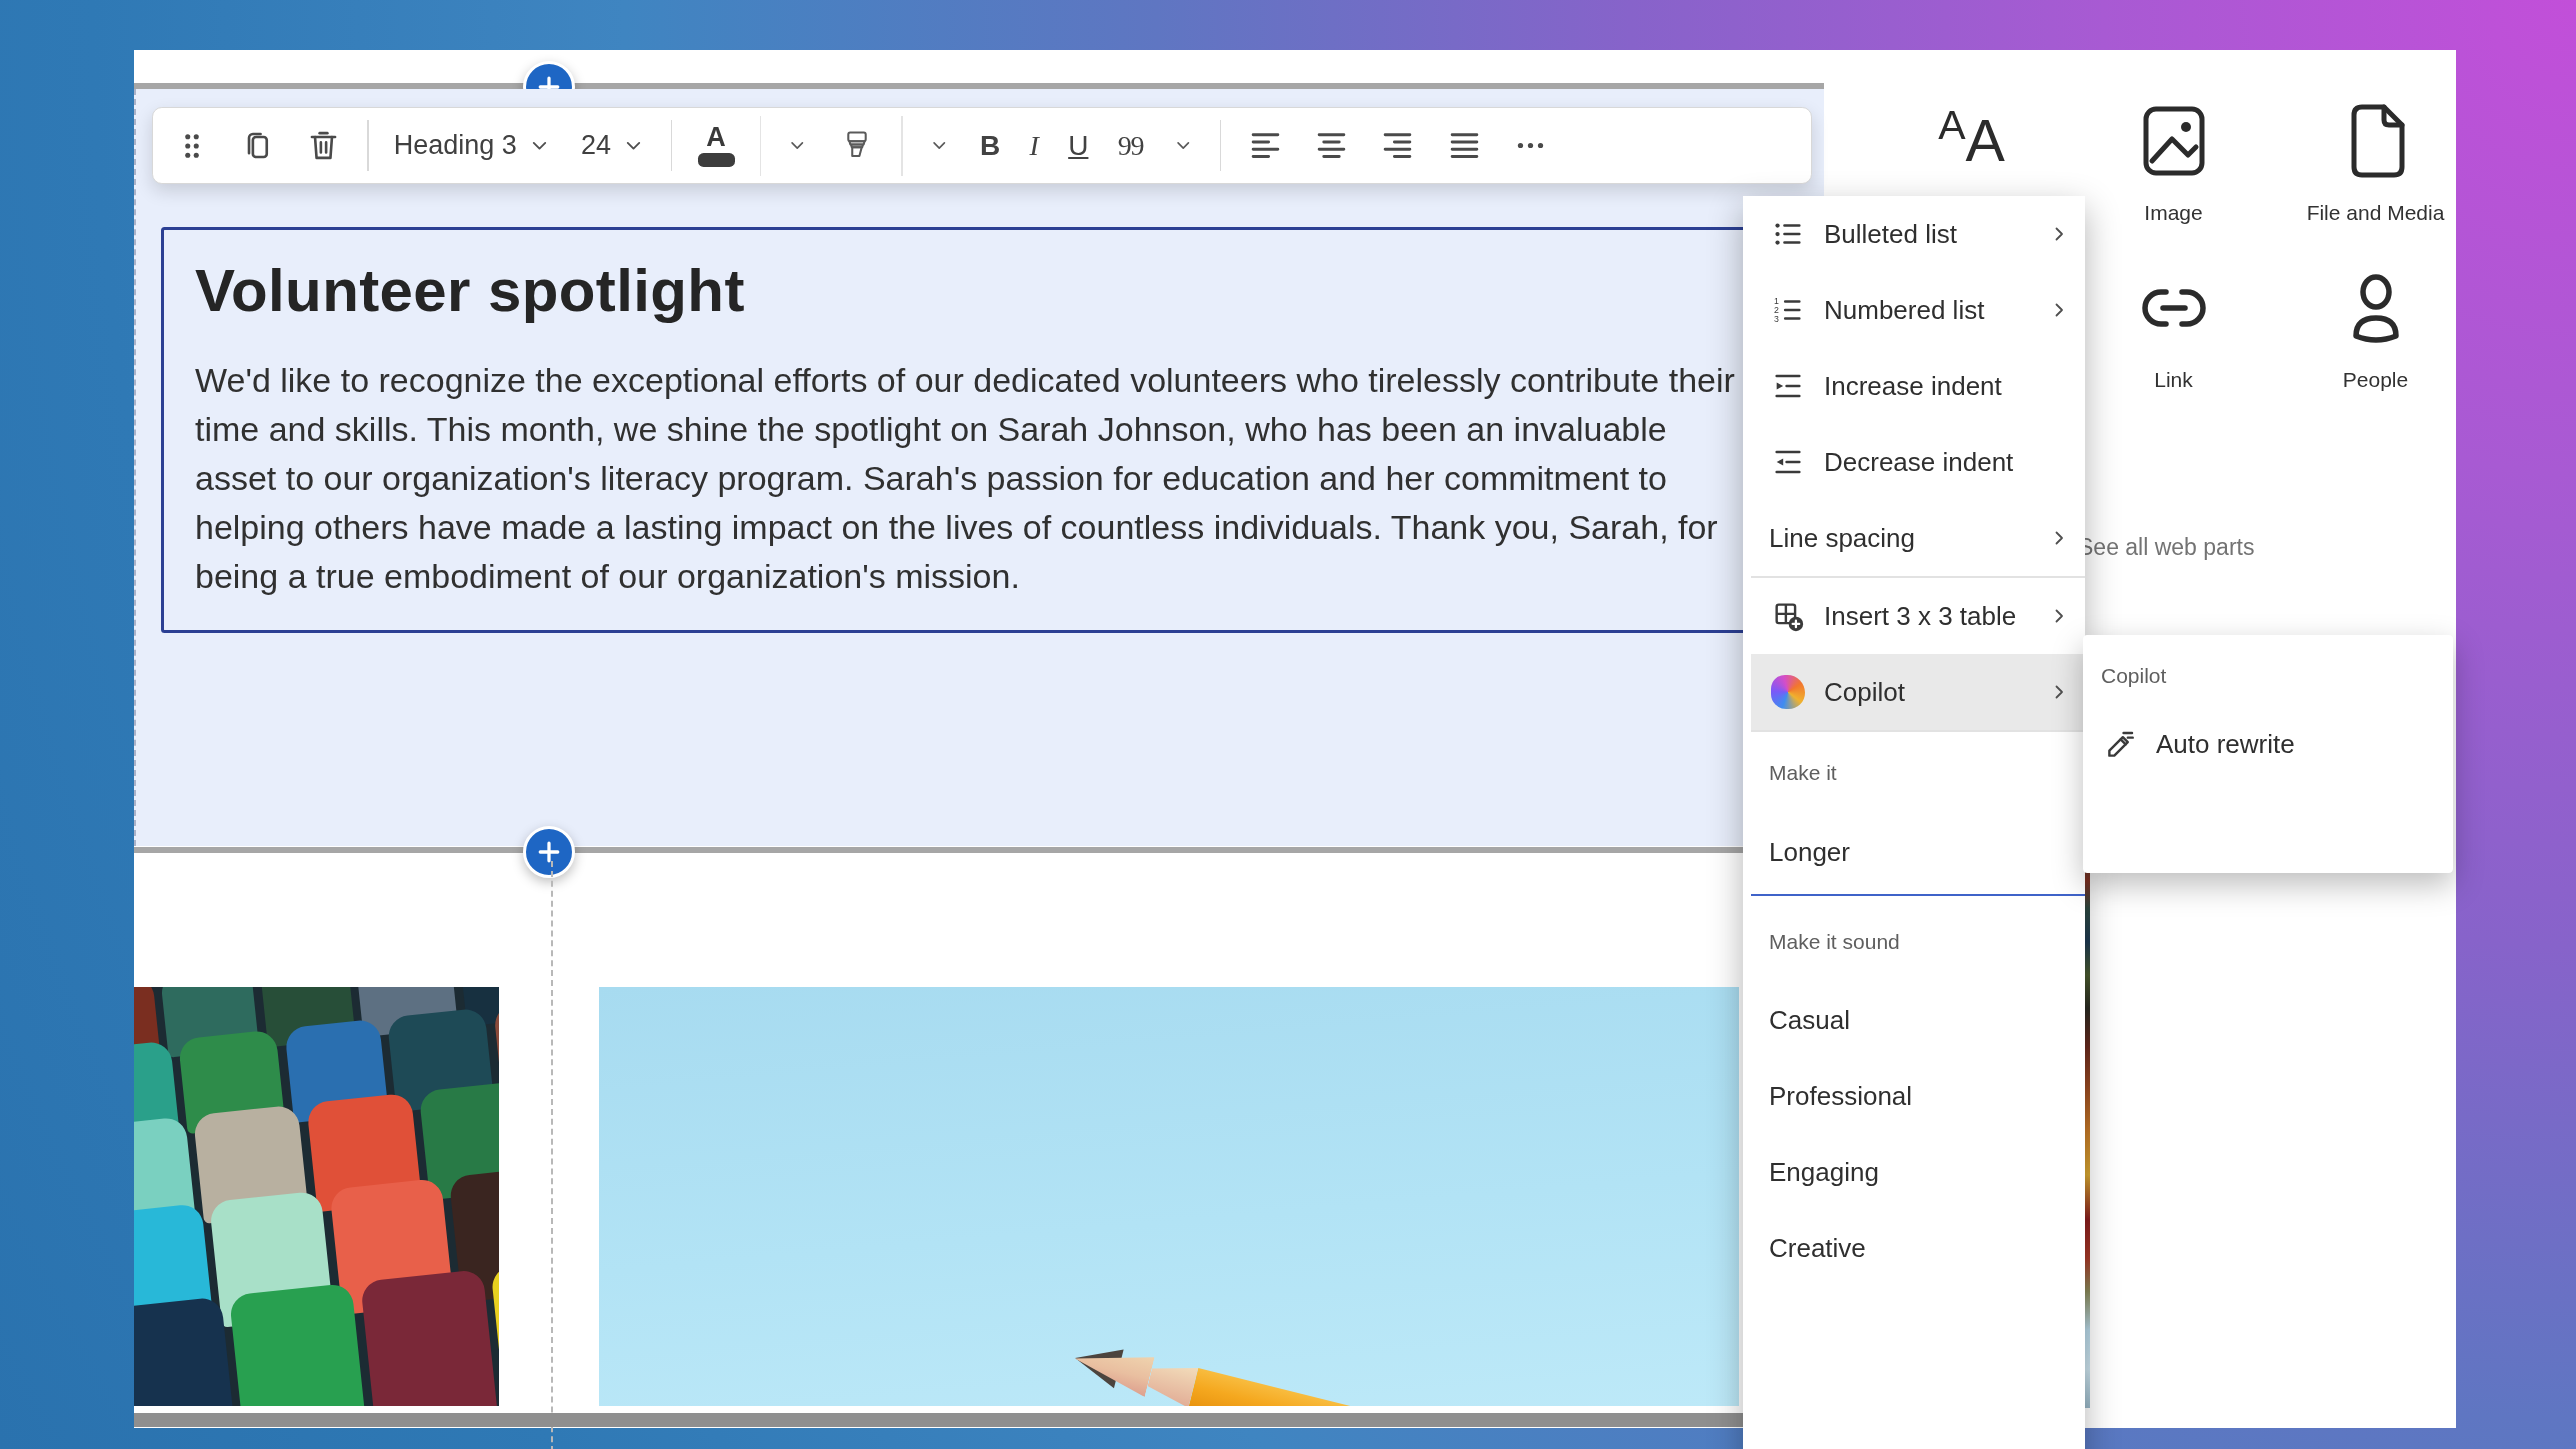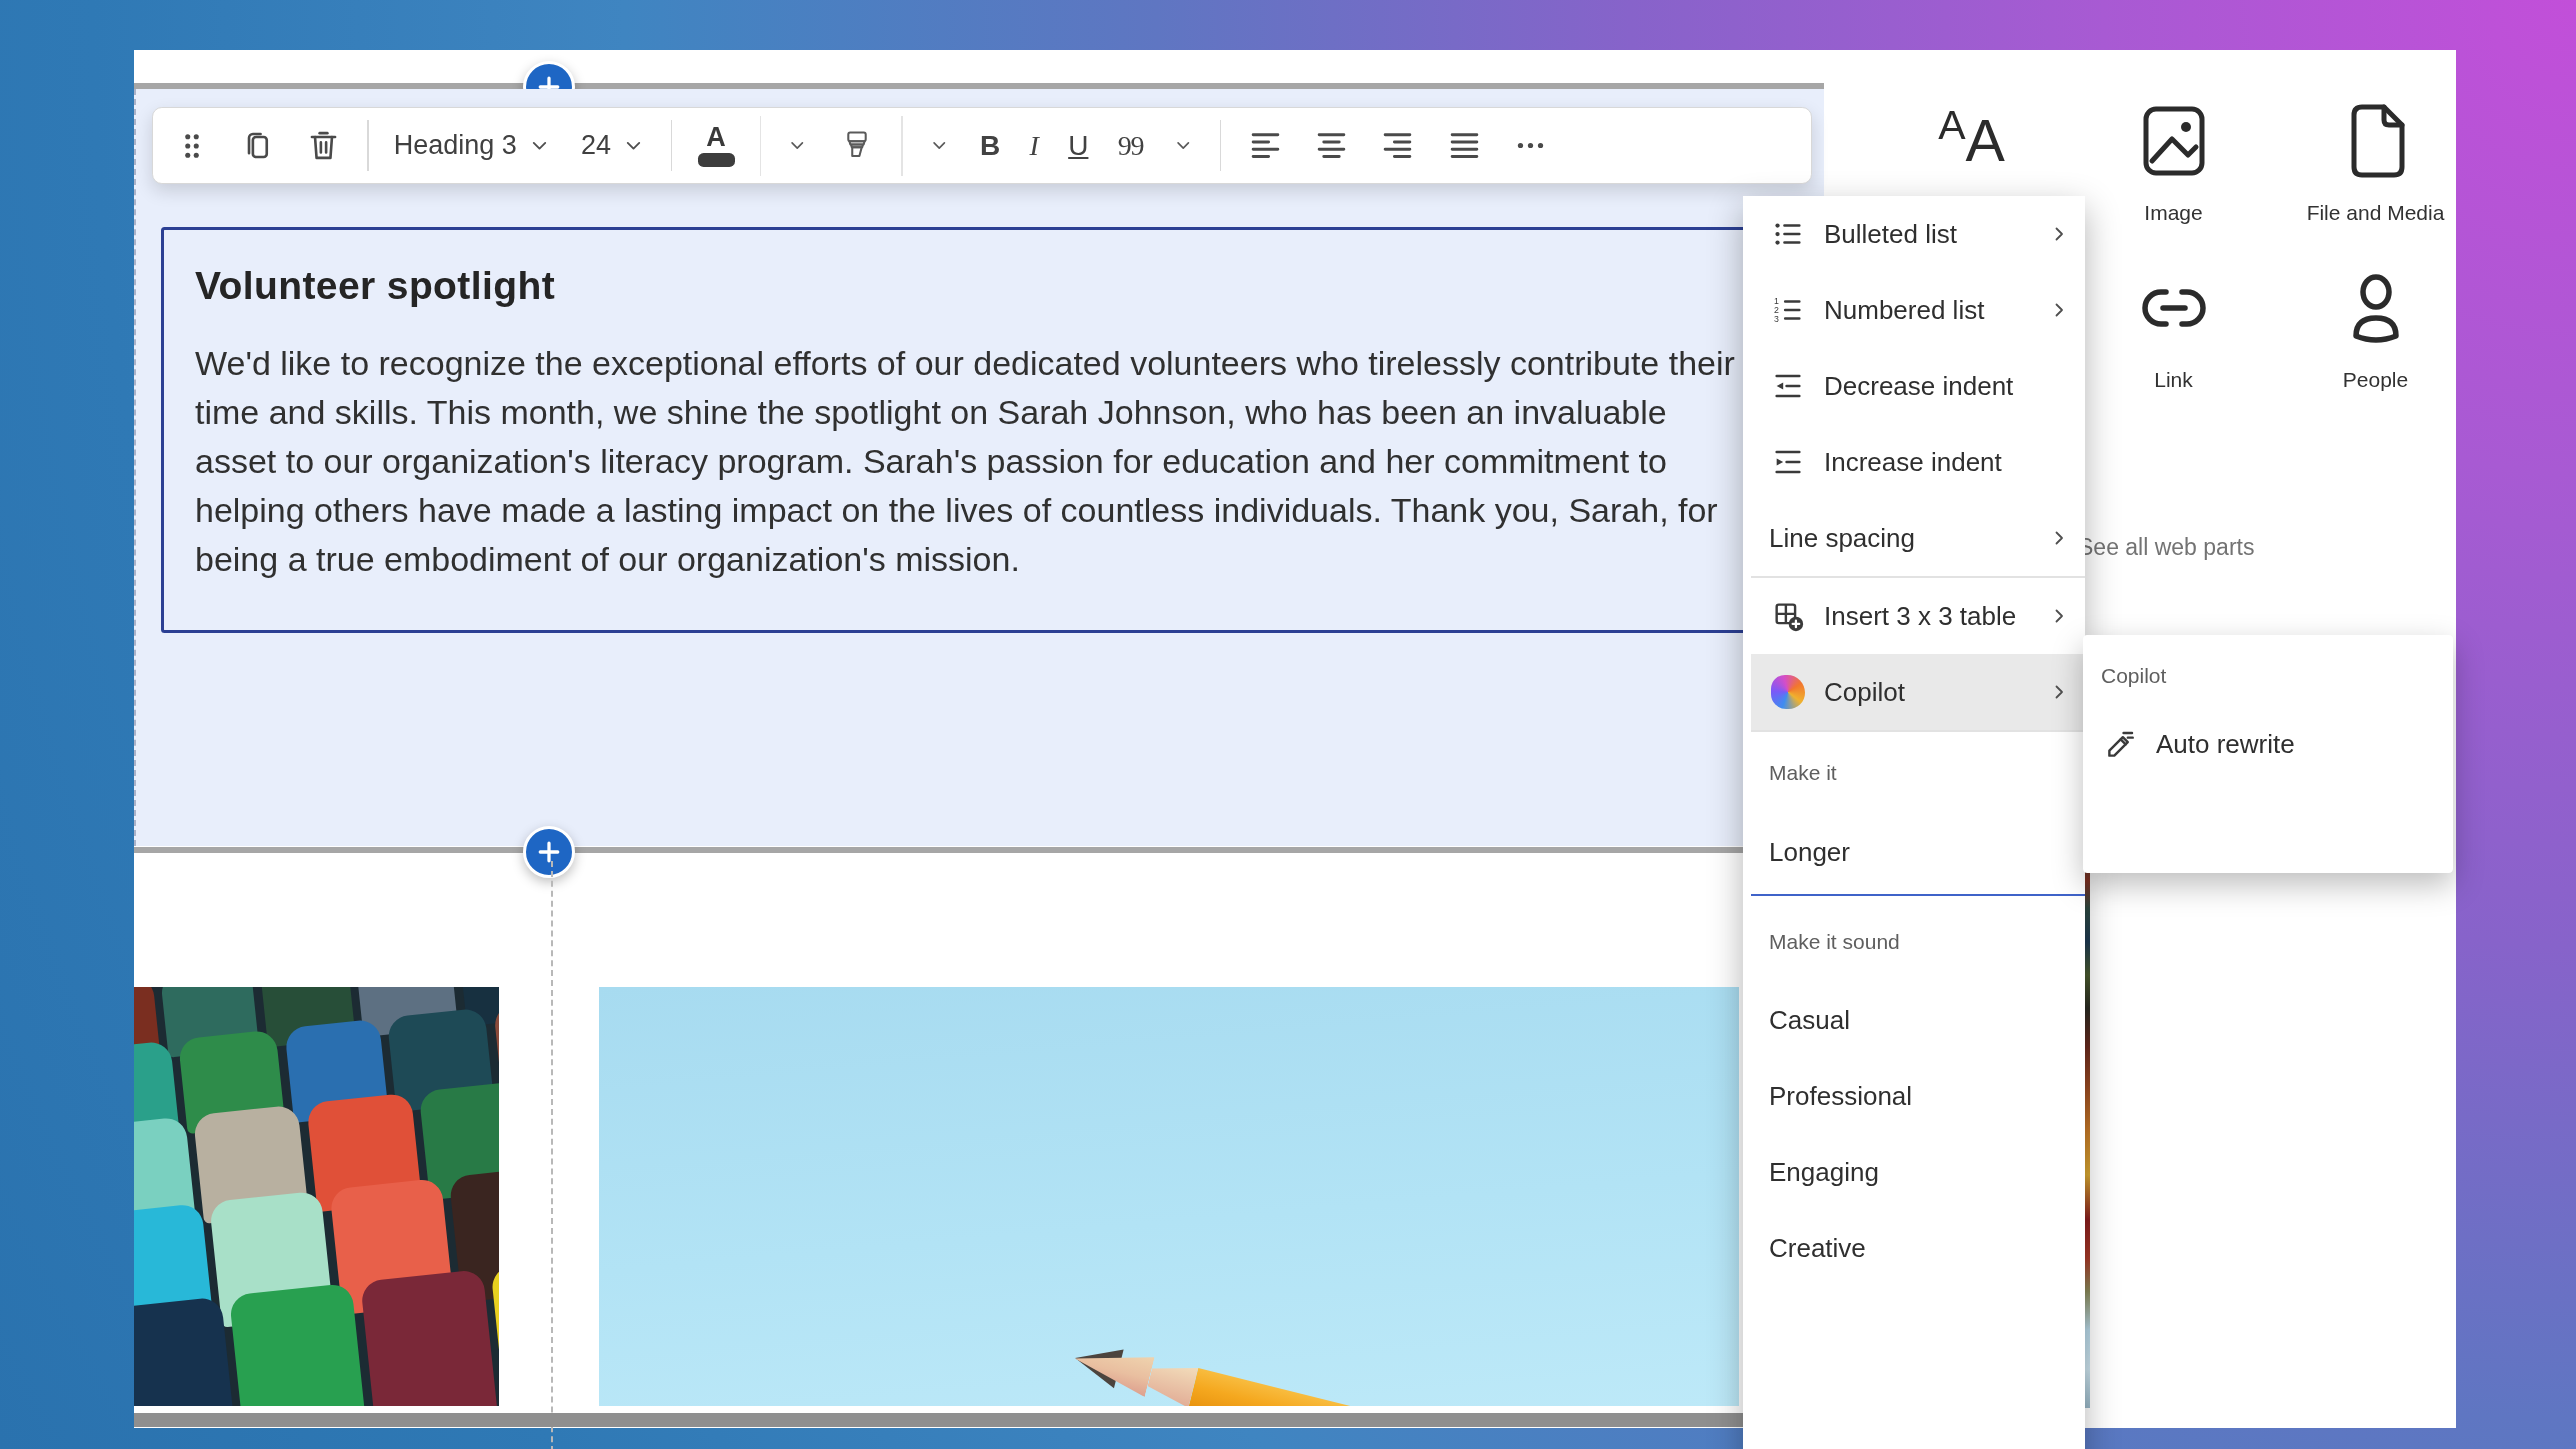--- a/index.html
+++ b/index.html
@@ -14,21 +14,21 @@
   .top-rule{top:33px;}
   .bottom-rule{top:797px;}
   .section-selected{position:absolute;left:0;top:39px;width:1690px;height:757px;background:#e8eefb;
     border-left:2.1px dashed #aab2c8;}
   .plus-btn{position:absolute;width:52px;height:52px;border-radius:50%;background:#1e66c4;border:3.5px solid #ffffff;
     box-shadow:0 4.2px 11.2px rgba(0,0,0,.25);display:flex;align-items:center;justify-content:center;padding:0;cursor:pointer;}
   .plus-top{left:389px;top:11.2px;}
   .plus-bottom{left:389px;top:776px;}
 
   .text-part{position:absolute;left:25px;top:138px;width:1653px;height:406px;border:3.5px solid #2b3f93;border-radius:3.5px;}
-  .text-part h3{margin:34px 0 0 31px;font-size:39px;font-weight:600;color:#252525;letter-spacing:0.4px;}
+  .text-part h3{margin:26px 0 0 31px;font-size:60px;font-weight:600;color:#252525;letter-spacing:0.4px;}
   .text-part p{margin:31px 31px 0 31px;width:1553px;font-size:34px;line-height:49px;color:#303030;}
 
   
   .fmt-toolbar{position:absolute;left:152px;top:107px;width:1660px;height:77px;background:#fff;z-index:30;
     border:1.4px solid #d8d8d8;border-radius:9.8px;box-shadow:0 7px 18px rgba(0,0,0,.14);
     display:flex;align-items:center;padding:16px 18px;gap:21px;}
   .tb-btn{border:none;background:none;padding:4.2px;display:flex;align-items:center;gap:9.8px;cursor:pointer;color:#3f3f3f;}
   .tb-sep{width:1.4px;height:51px;background:#d9d9d9;flex:none;}
   .tb-sep.short{height:60px;background:#e4e4e4;}
   .tb-label{font-size:27px;color:#404040;white-space:nowrap;}
@@ -404,33 +404,33 @@
       <span class="mi-chev">
           <svg width="24" height="24" viewBox="0 0 24 24" fill="none" stroke="#4f4f4f" stroke-width="1.8" stroke-linecap="round" stroke-linejoin="round">
             <path d="M9.5 6.5 L15 12 L9.5 17.5"></path>
           </svg>
         </span>
     </div>
     <div class="mi">
       <span class="mi-ic">
         <svg width="34" height="34" viewBox="0 0 24 24" fill="none" stroke="#3a3a3a" stroke-width="1.8" stroke-linecap="round">
             <path d="M4 5h16M11 12h9M4 19h16"></path>
-            <path d="M8.6 9.6 L4 12 L8.6 14.4 Z" fill="#3a3a3a" stroke="none"></path>
-          </svg>
-      </span>
-      <span>Decrease indent</span>
+            <path d="M4 9.6 L8.6 12 L4 14.4 Z" fill="#3a3a3a" stroke="none"></path>
+          </svg>
+      </span>
+      <span>Increase indent</span>
     </div>
     <div class="mi">
       <span class="mi-ic">
         <svg width="34" height="34" viewBox="0 0 24 24" fill="none" stroke="#3a3a3a" stroke-width="1.8" stroke-linecap="round">
             <path d="M4 5h16M11 12h9M4 19h16"></path>
-            <path d="M4 9.6 L8.6 12 L4 14.4 Z" fill="#3a3a3a" stroke="none"></path>
-          </svg>
-      </span>
-      <span>Increase indent</span>
+            <path d="M8.6 9.6 L4 12 L8.6 14.4 Z" fill="#3a3a3a" stroke="none"></path>
+          </svg>
+      </span>
+      <span>Decrease indent</span>
     </div>
     <div class="mi">
       <span>Line spacing</span>
       <span class="mi-chev">
           <svg width="24" height="24" viewBox="0 0 24 24" fill="none" stroke="#4f4f4f" stroke-width="1.8" stroke-linecap="round" stroke-linejoin="round">
             <path d="M9.5 6.5 L15 12 L9.5 17.5"></path>
           </svg>
         </span>
     </div>
     <div class="mdiv"></div>

